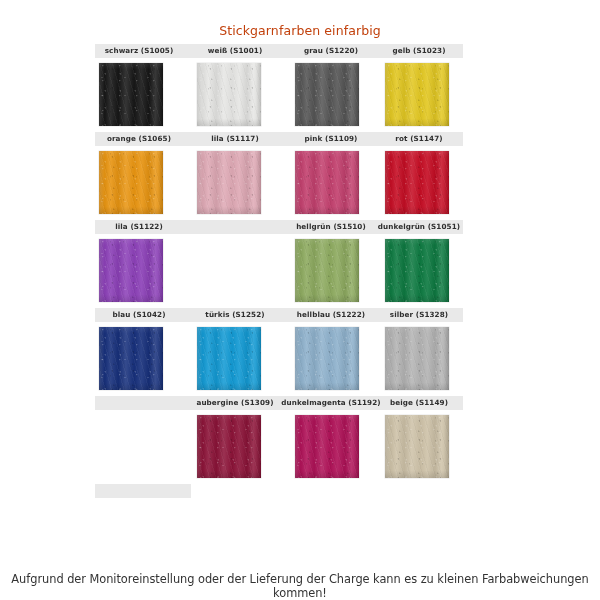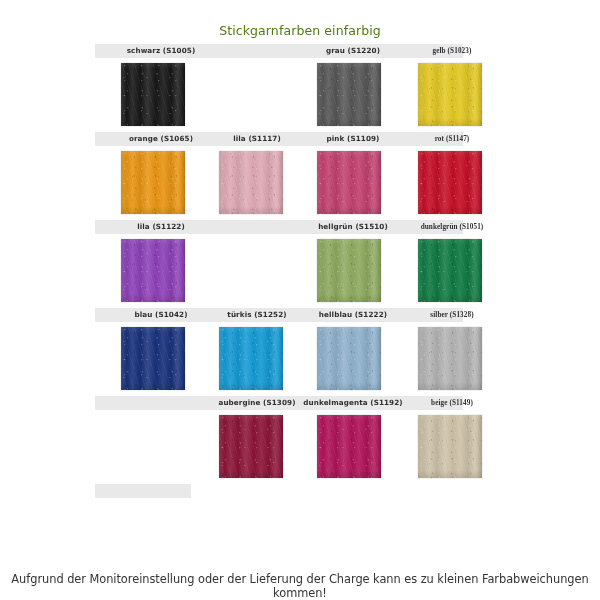--- a/index.html
+++ b/index.html
@@ -24,21 +24,21 @@
   }
 
   
   .title {
     position: absolute;
     left: 0;
     top: 23px;
     width: 600px;
     text-align: center;
     font-size: 12.5px;
-    color: #4d7c0f;
+    color: #c2410c;
     letter-spacing: 0.1px;
   }
 
   
   .rows {
     position: absolute;
     left: 0;
     top: 44px;
     width: 600px;
   }
@@ -66,26 +66,25 @@
     top: 0;
     width: 368px;
     height: 88px;
   }
 
   .cell {
     position: absolute;
     top: 0;
     width: 88px;
     height: 88px;
-    margin-left: 22px;
   }
   .cell.c0 { left: 0px;   }
   .cell.c1 { left: 96px;  }
   .cell.c2 { left: 192px; }
-  .cell.c3 { left: 291px; font-family: Liberation Serif, serif; }
+  .cell.c3 { left: 280px; }
 
   .cell-label {
     position: absolute;
     left: 0;
     top: 0;
     width: 88px;
     height: 14px;
     line-height: 14px;
     text-align: center;
     font-size: 7.2px;
@@ -199,20 +198,30 @@
           <div class="cell c0">
             <div class="cell-label">schwarz (S1005)</div>
             <div class="swatch">
               <div class="base" style="background: rgb(23, 23, 23);"></div>
               <div class="sheen"></div>
               <div class="wind"></div>
               <div class="fuzz"></div>
               <div class="edgeshade"></div>
             </div>
           </div>
+          <div class="cell c1">
+            <div class="cell-label">weiß (S1001)</div>
+            <div class="swatch">
+              <div class="base" style="background: rgb(230, 230, 228);"></div>
+              <div class="sheen"></div>
+              <div class="wind"></div>
+              <div class="fuzz"></div>
+              <div class="edgeshade"></div>
+            </div>
+          </div>
           <div class="cell c2">
             <div class="cell-label">grau (S1220)</div>
             <div class="swatch">
               <div class="base" style="background: rgb(86, 86, 86);"></div>
               <div class="sheen"></div>
               <div class="wind"></div>
               <div class="fuzz"></div>
               <div class="edgeshade"></div>
             </div>
           </div>

